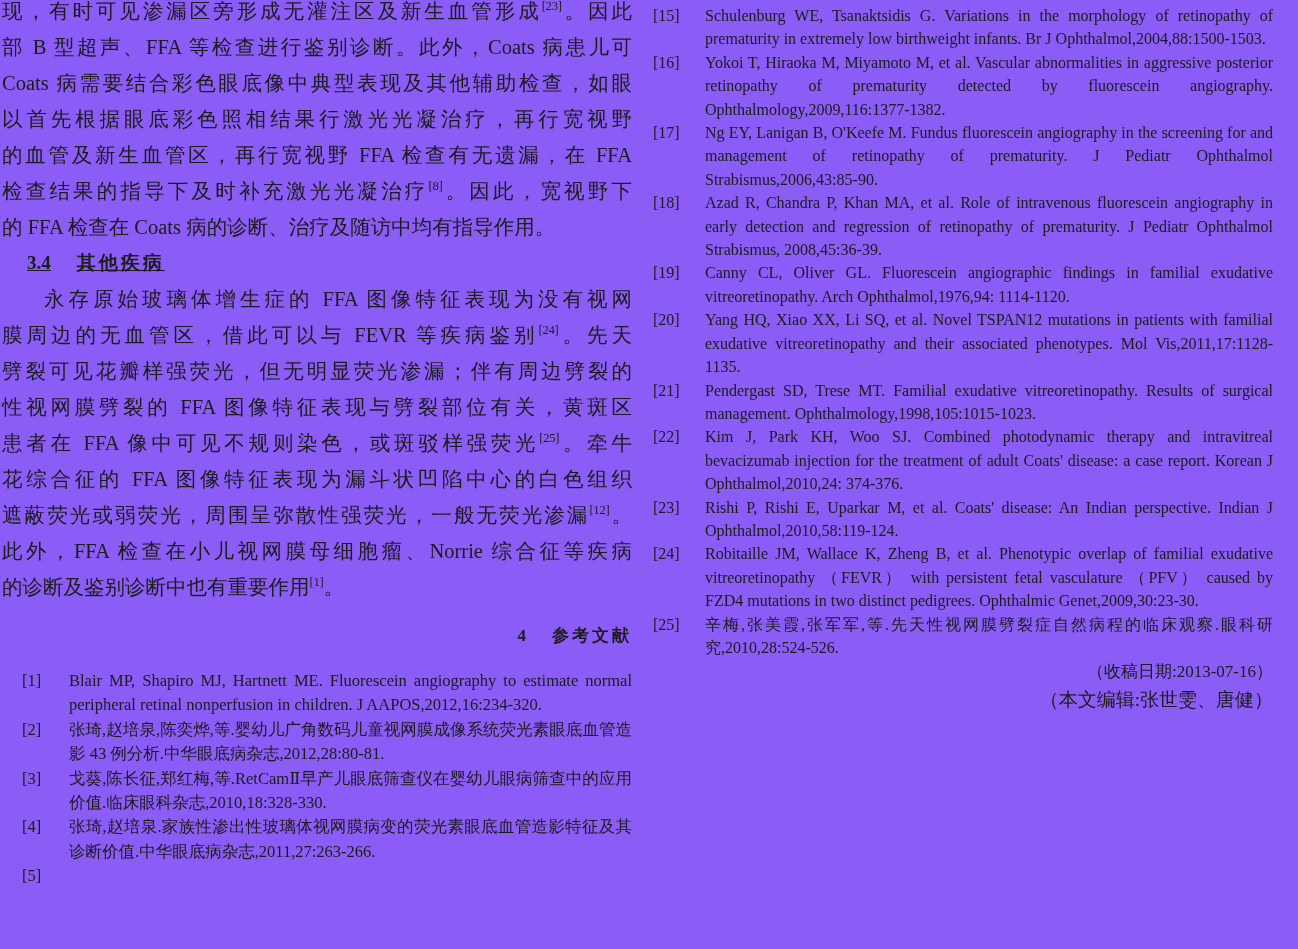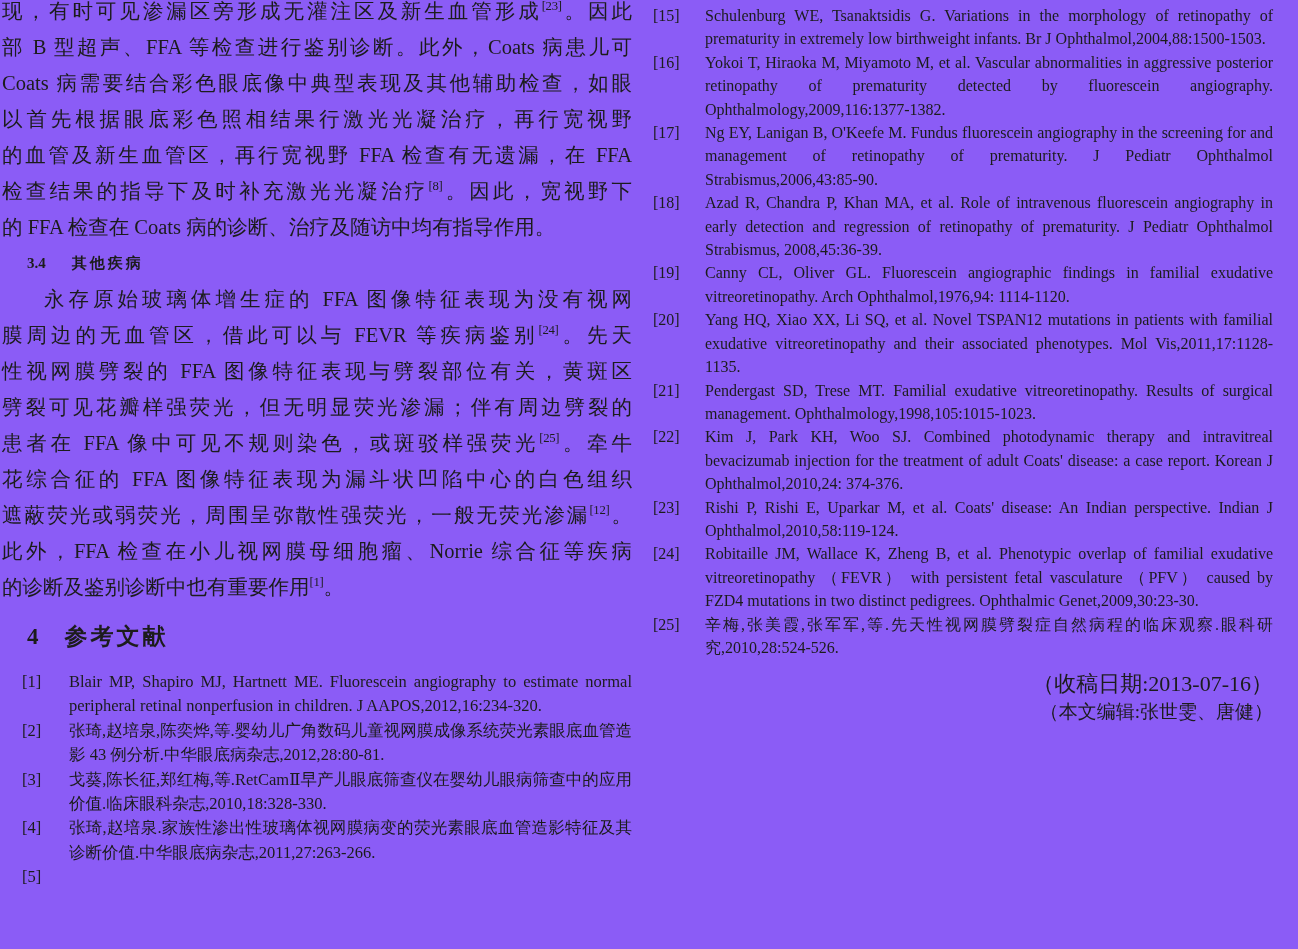--- a/index.html
+++ b/index.html
@@ -28,39 +28,39 @@
 
   sup.cite {
     font-size:62%;
     vertical-align:super;
     line-height:0;
     letter-spacing:-0.3px;
   }
 
   
   .heading { padding-left:25px; font-weight:bold; }
-  .heading-34 { line-height:36px; font-size:15px; }
-  .heading-4  { margin-top:16px; margin-bottom:18px; line-height:30px; font-size:23px; }
+  .heading-34 { line-height:36px; font-size:19px;text-decoration:underline; }
+  .heading-4  { margin-top:16px; margin-bottom:18px; line-height:30px; font-size:17px;text-align:right; }
   .h-num   { font-family:"Liberation Serif","DejaVu Serif",serif; margin-right:26px; }
   .h-title { font-family:"Liberation Sans","DejaVu Sans",sans-serif; letter-spacing:3px; }
 
   
   .ref { display:flex; align-items:flex-start; }
   .ref-id { flex:none; }
   .ref-text { flex:1; text-align:justify; }
 
   .refs-left .ref  { font-size:16.5px; line-height:24.4px; }
   .refs-left .ref-id { padding-left:20px; width:47px; }
 
   .refs-right .ref { font-size:16px; line-height:23.4px; }
   .refs-right .ref-id { width:52px; }
 
   
   .tail { text-align:right; }
-  .tail-date   { margin-top:12px; font-size:22px; line-height:26px; }
+  .tail-date   { margin-top:0; font-size:17px; line-height:26px; }
   .tail-editor { font-size:19px; line-height:30px; }
 </style>
 </head>
 <body>
 
 <div class="page">
 
   <div class="col col-left">
     <div class="para">
         <div class="line">现，有时可见渗漏区旁形成无灌注区及新生血管形成<sup class="cite">[23]</sup>。因此</div>
@@ -72,22 +72,22 @@
         <div class="line line-last">的 FFA 检查在 Coats 病的诊断、治疗及随访中均有指导作用。</div>
       </div>
 
     <div class="heading heading-34">
       <span class="h-num">3.4</span><span class="h-title">其他疾病</span>
     </div>
 
     <div class="para indent-first">
         <div class="line line-first">永存原始玻璃体增生症的 FFA 图像特征表现为没有视网</div>
         <div class="line">膜周边的无血管区，借此可以与 FEVR 等疾病鉴别<sup class="cite">[24]</sup>。先天</div>
+        <div class="line">劈裂可见花瓣样强荧光，但无明显荧光渗漏；伴有周边劈裂的</div>
         <div class="line">性视网膜劈裂的 FFA 图像特征表现与劈裂部位有关，黄斑区</div>
-        <div class="line">劈裂可见花瓣样强荧光，但无明显荧光渗漏；伴有周边劈裂的</div>
         <div class="line">患者在 FFA 像中可见不规则染色，或斑驳样强荧光<sup class="cite">[25]</sup>。牵牛</div>
         <div class="line">花综合征的 FFA 图像特征表现为漏斗状凹陷中心的白色组织</div>
         <div class="line">遮蔽荧光或弱荧光，周围呈弥散性强荧光，一般无荧光渗漏<sup class="cite">[12]</sup>。</div>
         <div class="line">此外，FFA 检查在小儿视网膜母细胞瘤、Norrie 综合征等疾病</div>
         <div class="line line-last">的诊断及鉴别诊断中也有重要作用<sup class="cite">[1]</sup>。</div>
       </div>
 
     <div class="heading heading-4">
       <span class="h-num">4</span><span class="h-title">参考文献</span>
     </div>

